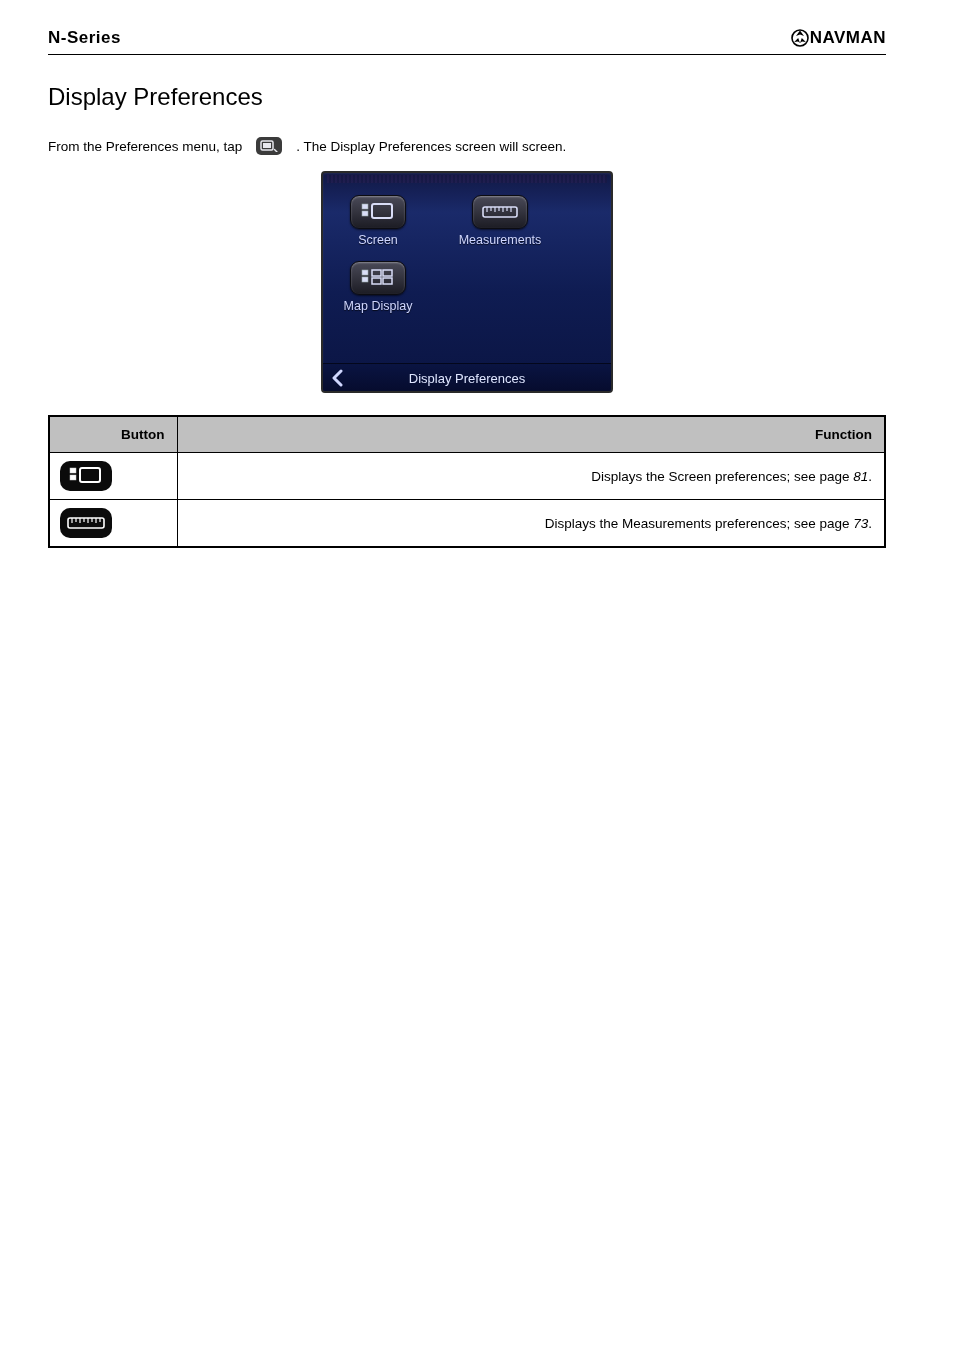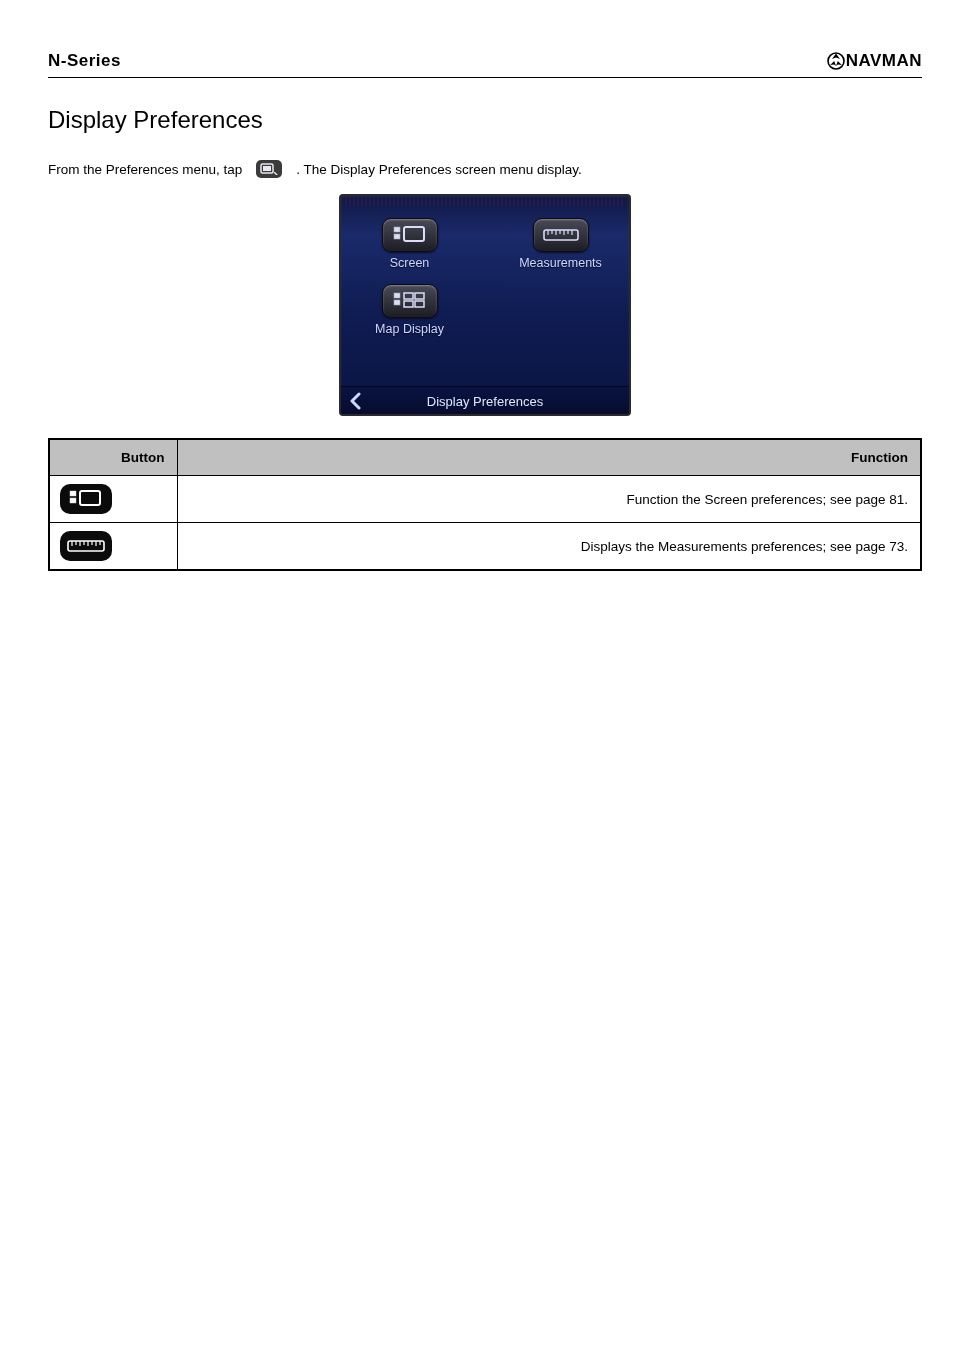--- a/index.html
+++ b/index.html
@@ -5,22 +5,21 @@
   * { box-sizing: border-box; }
   body {
     margin: 0;
     padding: 0;
     background: #fff;
     font-family: Arial, Helvetica, sans-serif;
     color: #000;
     width: 954px;
   }
   .page {
-    padding: 28px 32px 40px 48px;
-    margin-top: 23px;
+    padding: 28px 68px 40px 48px;
   }
   .header-row {
     display: flex;
     justify-content: space-between;
     align-items: center;
     border-bottom: 1.5px solid #000;
     padding-bottom: 6px;
     margin-bottom: 28px;
   }
   .series {
@@ -79,22 +78,21 @@
     top: 2px; left: 4px; right: 4px;
     height: 8px;
     background: repeating-linear-gradient(90deg, #425, #425 2px, #213 2px, #213 4px);
     opacity: 0.25;
   }
   .scr-grid {
     position: absolute;
     top: 18px; left: 0; right: 0;
     display: flex;
     flex-wrap: wrap;
-    justify-content: center;
-    gap: 10px 41px;
+    gap: 10px 12px;
   }
   .scr-item {
     width: 110px;
     text-align: center;
   }
   .scr-btn {
     width: 56px;
     height: 34px;
     margin: 4px auto 4px auto;
     border-radius: 9px;
@@ -159,21 +157,21 @@
     padding: 8px 10px;
   }
   .row-icon {
     display: inline-flex;
     align-items: center; justify-content: center;
     width: 52px; height: 30px;
     background: #0b0b0b;
     border-radius: 10px;
   }
   .row-icon svg { display:block; }
-  .page-link { }
+  .page-link { font-style: italic; }
   .footer {
     border-top: 1px solid #000;
     margin-top: 540px;
     padding-top: 6px;
     text-align: center;
     font-size: 13px;
   }
 </style>
 </head>
 <body>
@@ -199,21 +197,21 @@
 
   <div class="intro-line">
     <span>From the Preferences menu, tap</span>
     <span class="inline-icon">
       <svg width="18" height="12" viewBox="0 0 18 12">
         <rect x="1" y="1" width="12" height="9" rx="1.5" fill="none" stroke="#e8e8ee" stroke-width="1.5"></rect>
         <rect x="3" y="3" width="8" height="5" fill="#e8e8ee"></rect>
         <path d="M14.5 9.5 L17 12" stroke="#e8e8ee" stroke-width="1.4" stroke-linecap="round"></path>
       </svg>
     </span>
-    <span>. The Display Preferences screen menu display.</span>
+    <span>. The Display Preferences screen will screen.</span>
   </div>
 
   <div class="screenshot">
     <div class="top-strip"></div>
     <div class="scr-grid">
       <div class="scr-item">
         <div class="scr-btn">
           <svg width="36" height="20" viewBox="0 0 36 20">
             <rect x="2" y="2" width="6" height="5" fill="#d9ddf7" stroke="#9aa" stroke-width="0.6"></rect>
             <rect x="2" y="9" width="6" height="5" fill="#d9ddf7" stroke="#9aa" stroke-width="0.6"></rect>
@@ -274,21 +272,21 @@
         <td class="icon-cell">
           <span class="row-icon">
             <svg width="36" height="20" viewBox="0 0 36 20">
               <rect x="2" y="2" width="6" height="5" fill="#fff" stroke="#ccc" stroke-width="0.5"></rect>
               <rect x="2" y="9" width="6" height="5" fill="#fff" stroke="#ccc" stroke-width="0.5"></rect>
               <rect x="12" y="2" width="20" height="14" rx="2" fill="none" stroke="#fff" stroke-width="2"></rect>
             </svg>
           </span>
         </td>
         <td>
-          <span>Function the Screen preferences; see page </span><span class="page-link">81</span><span>.</span>
+          <span>Displays the Screen preferences; see page </span><span class="page-link">81</span><span>.</span>
         </td>
       </tr>
       <tr>
         <td class="icon-cell">
           <span class="row-icon">
             <svg width="40" height="20" viewBox="0 0 40 20">
               <rect x="2" y="5" width="36" height="10" rx="2" fill="none" stroke="#fff" stroke-width="1.6"></rect>
               <line x1="6" y1="5" x2="6" y2="10" stroke="#fff" stroke-width="1.2"></line>
               <line x1="10" y1="5" x2="10" y2="9" stroke="#fff" stroke-width="1.2"></line>
               <line x1="14" y1="5" x2="14" y2="10" stroke="#fff" stroke-width="1.2"></line>

